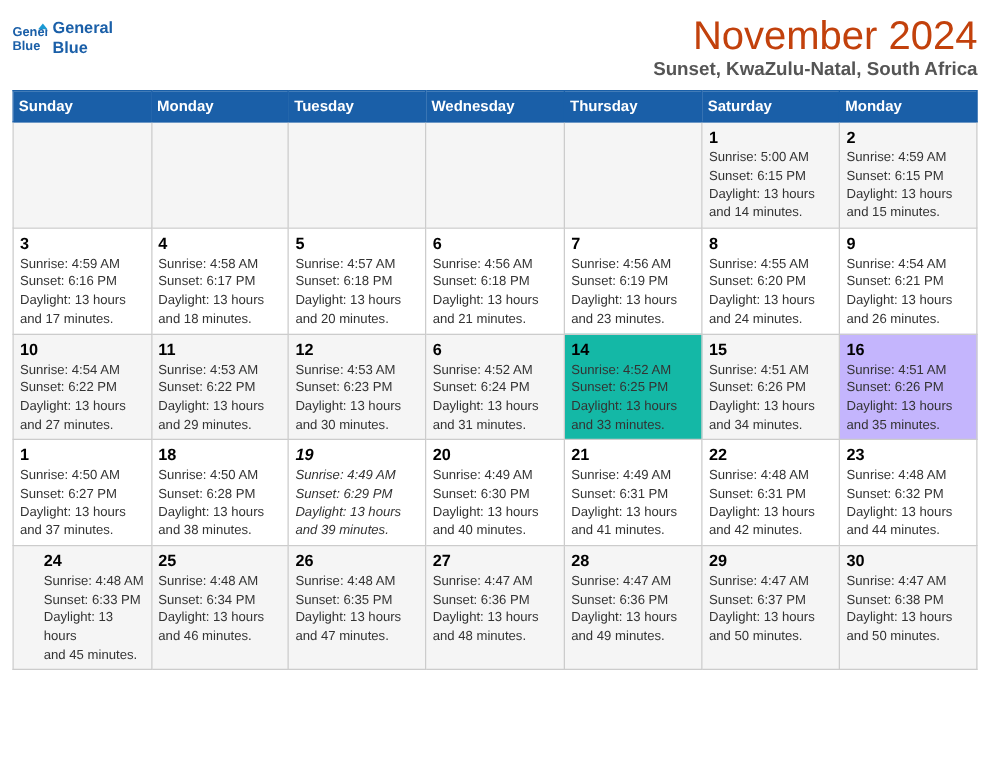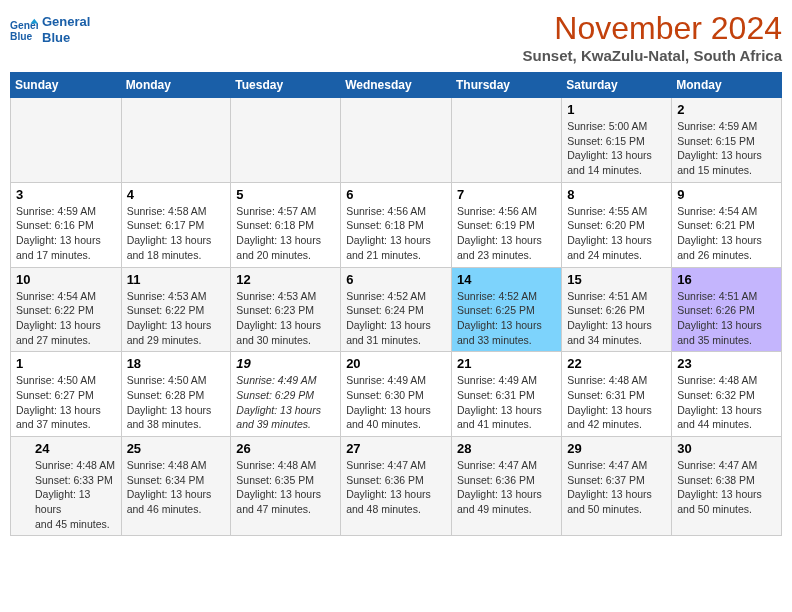--- a/index.html
+++ b/index.html
@@ -210,21 +210,21 @@
 Daylight: 13 hours
 and 30 minutes.</div>
         </td>
         <td style="background: rgb(245, 245, 245);">
           <span class="day-num">6</span>
           <div class="day-detail" style="white-space: pre-line;">Sunrise: 4:52 AM
 Sunset: 6:24 PM
 Daylight: 13 hours
 and 31 minutes.</div>
         </td>
-        <td style="background: #7dd3fc;">
+        <td style="background: #14b8a6;">
           <span class="day-num">14</span>
           <div class="day-detail" style="white-space: pre-line;">Sunrise: 4:52 AM
 Sunset: 6:25 PM
 Daylight: 13 hours
 and 33 minutes.</div>
         </td>
         <td style="background: rgb(245, 245, 245);">
           <span class="day-num">15</span>
           <div class="day-detail" style="white-space: pre-line;">Sunrise: 4:51 AM
 Sunset: 6:26 PM

